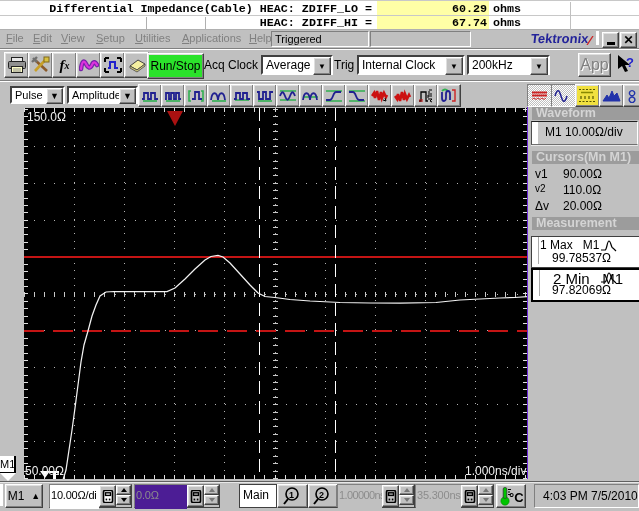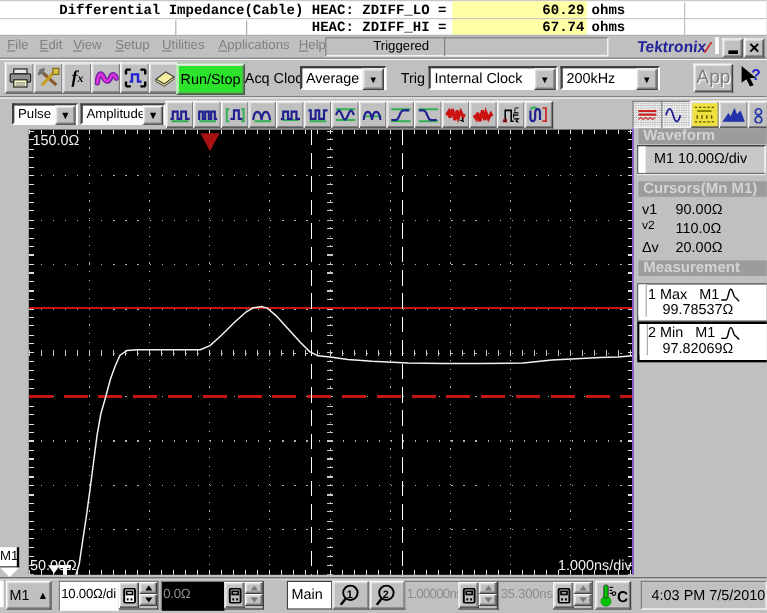--- a/index.html
+++ b/index.html
@@ -3,21 +3,21 @@
 <meta charset="utf-8">
 <style>
 html,body{margin:0;padding:0;}
 #scr{-webkit-font-smoothing:antialiased;position:relative;width:639px;height:511px;background:#c0c0c0;overflow:hidden;
   font-family:"Liberation Sans",sans-serif;font-size:11px;color:#000;}
 .abs{position:absolute;}
 .raised{border-top:1px solid #ffffff;border-left:1px solid #ffffff;
   border-right:1px solid #404040;border-bottom:1px solid #404040;
   box-shadow:inset -1px -1px 0 #808080, inset 1px 1px 0 #dfdfdf;background:#c0c0c0;}
 .sunken{border-top:1px solid #808080;border-left:1px solid #808080;
-  border-right:1px solid #ffffff;border-bottom:1px solid #ffffff;background:#c0c0c0;padding-left:36px;}
+  border-right:1px solid #ffffff;border-bottom:1px solid #ffffff;background:#c0c0c0;}
 .whitebox{border-top:2px solid #404040;border-left:2px solid #404040;
   border-right:2px solid #ffffff;border-bottom:2px solid #ffffff;background:#fff;}
 .btn{display:flex;align-items:center;justify-content:center;}
 .hdr{background:#9c9c9c;color:#d4d4d4;font-weight:bold;font-size:12.5px;line-height:13px;height:13px;padding-left:4px;letter-spacing:0px;}
 .spingroup{position:absolute;height:22px;border:1px solid #808080;border-right-color:#404040;border-bottom-color:#404040;background:#c0c0c0;display:flex;}
 .spingroup .spinfield{height:20px;background:#fff;font-size:11px;padding:4px 0 0 1px;letter-spacing:-0.2px;overflow:hidden;white-space:nowrap;}
 .spingroup .spinicon{width:15px;height:20px;}
 .spingroup .spinbtns{width:15px;height:20px;display:flex;flex-direction:column;}
 .sb{width:13px;height:9px;}
 .sb+.sb{margin-top:0px;}
@@ -99,21 +99,21 @@
         </svg>
       </div>
   <div class="abs raised btn" style="left:124px;top:3px;width:23px;height:24px;" id="ic-eraser">
         <svg width="20" height="16" viewBox="0 0 20 16">
           <path d="M3,9 l8,-6 7,4 -8,6 z" fill="#f5f0a0" stroke="#444"></path>
           <path d="M3,9 l0,2 7,4 8,-6 0,-2 -8,6 z" fill="#d8d080" stroke="#444" stroke-width="0.8"></path>
         </svg>
       </div>
   <div class="abs raised btn" style="left:147px;top:4px;width:55px;height:24px;background:#2be32b;font-size:12px;">Run/Stop</div>
   <div class="abs" style="left:204px;top:9px;font-size:12px;">Acq Clock</div>
-  <div class="abs whitebox" style="left:250px;top:6px;width:68px;height:16px;font-size:12px;">
+  <div class="abs whitebox" style="left:261px;top:6px;width:68px;height:16px;font-size:12px;">
         <div style="padding:1px 0 0 3px;">Average</div>
         <div class="abs raised btn" style="right:0px;top:0px;width:16px;height:16px;font-size:8px;">▼</div>
       </div>
   <div class="abs" style="left:334px;top:9px;font-size:12px;">Trig</div>
   <div class="abs whitebox" style="left:357px;top:6px;width:104px;height:16px;font-size:12px;">
         <div style="padding:1px 0 0 3px;">Internal Clock</div>
         <div class="abs raised btn" style="right:0px;top:0px;width:16px;height:16px;font-size:8px;">▼</div>
       </div>
   <div class="abs whitebox" style="left:467px;top:6px;width:79px;height:16px;font-size:12px;">
         <div style="padding:1px 0 0 3px;">200kHz</div>
@@ -620,21 +620,21 @@
   <div class="abs" style="left:3px;top:129px;width:107px;height:30px;background:#fff;border:1px solid #404040;border-bottom-width:2px;border-right-width:2px;">
     <div class="abs" style="left:0px;top:0px;width:6px;height:27px;background:#fff;border-right:1px solid #aaa;"></div>
     <div class="abs" style="left:8px;top:1px;font-size:12px;">1 Max&nbsp;&nbsp;&nbsp;M1</div>
     <svg class="abs" style="left:68px;top:2px;" width="18" height="13">
           <path d="M1,11 h4 c2,0 2,-9 4,-9 c2,0 2,7 4,7 l3,3" stroke="#000" fill="none" stroke-width="1.2"></path>
         </svg>
     <div class="abs" style="left:20px;top:14px;font-size:12px;">99.78537Ω</div>
   </div>
   <div class="abs" style="left:3px;top:161px;width:107px;height:30px;background:#fff;border:2px solid #000;">
     <div class="abs" style="left:0px;top:0px;width:6px;height:26px;background:#fff;border-right:1px solid #aaa;"></div>
-    <div class="abs" style="left:7px;top:0px;font-size:12px;">2 Min&nbsp;&nbsp;&nbsp;M1</div>
+    <div class="abs" style="left:20px;top:0px;font-size:15px;">2 Min&nbsp;&nbsp;&nbsp;M1</div>
     <svg class="abs" style="left:67px;top:1px;" width="18" height="13">
           <path d="M1,11 h4 c2,0 2,-9 4,-9 c2,0 2,7 4,7 l3,3" stroke="#000" fill="none" stroke-width="1.2"></path>
         </svg>
     <div class="abs" style="left:19px;top:13px;font-size:12px;">97.82069Ω</div>
   </div>
 </div>
 
 <div class="abs" id="bottombar" style="left:0;top:481px;width:639px;height:30px;border-top:1px solid #606060;box-shadow:inset 0 1px 0 #e8e8e8;">
   <div class="abs" style="left:0px;top:2px;width:3px;height:22px;background:#fff;"></div>
   <div class="abs raised btn" style="left:5px;top:2px;width:36px;height:22px;font-size:12px;">M1&nbsp;&nbsp;<span style="font-size:9px;">▲</span></div>
@@ -651,21 +651,21 @@
     <div class="spinbtns">
           <div class="raised btn sb">
             <i class="tu"></i>
           </div>
           <div class="raised btn sb">
             <i class="td"></i>
           </div>
         </div>
   </div>
   <div class="spingroup dis" style="left:134px;top:2px;width:84px;">
-    <div class="spinfield" style="width:52px;color:#8c8c8c;background:#000000;">0.0Ω</div>
+    <div class="spinfield" style="width:52px;color:#8c8c8c;background:#4c1d95;">0.0Ω</div>
     <div class="spinicon raised btn">
           <svg width="12" height="13" viewBox="0 0 12 13">
             <rect x="1.5" y="0.5" width="9" height="12" rx="1.5" fill="#c0c0c0" stroke="#000" stroke-width="1.6"></rect>
             <rect x="3.5" y="2.8" width="5" height="2.6" fill="#c0c0c0" stroke="#000" stroke-width="1.4"></rect>
             <rect x="3.6" y="8.6" width="1.6" height="1.8" fill="#000"></rect>
             <rect x="6.8" y="8.6" width="1.6" height="1.8" fill="#000"></rect>
           </svg>
         </div>
     <div class="spinbtns">
           <div class="raised btn sb">

